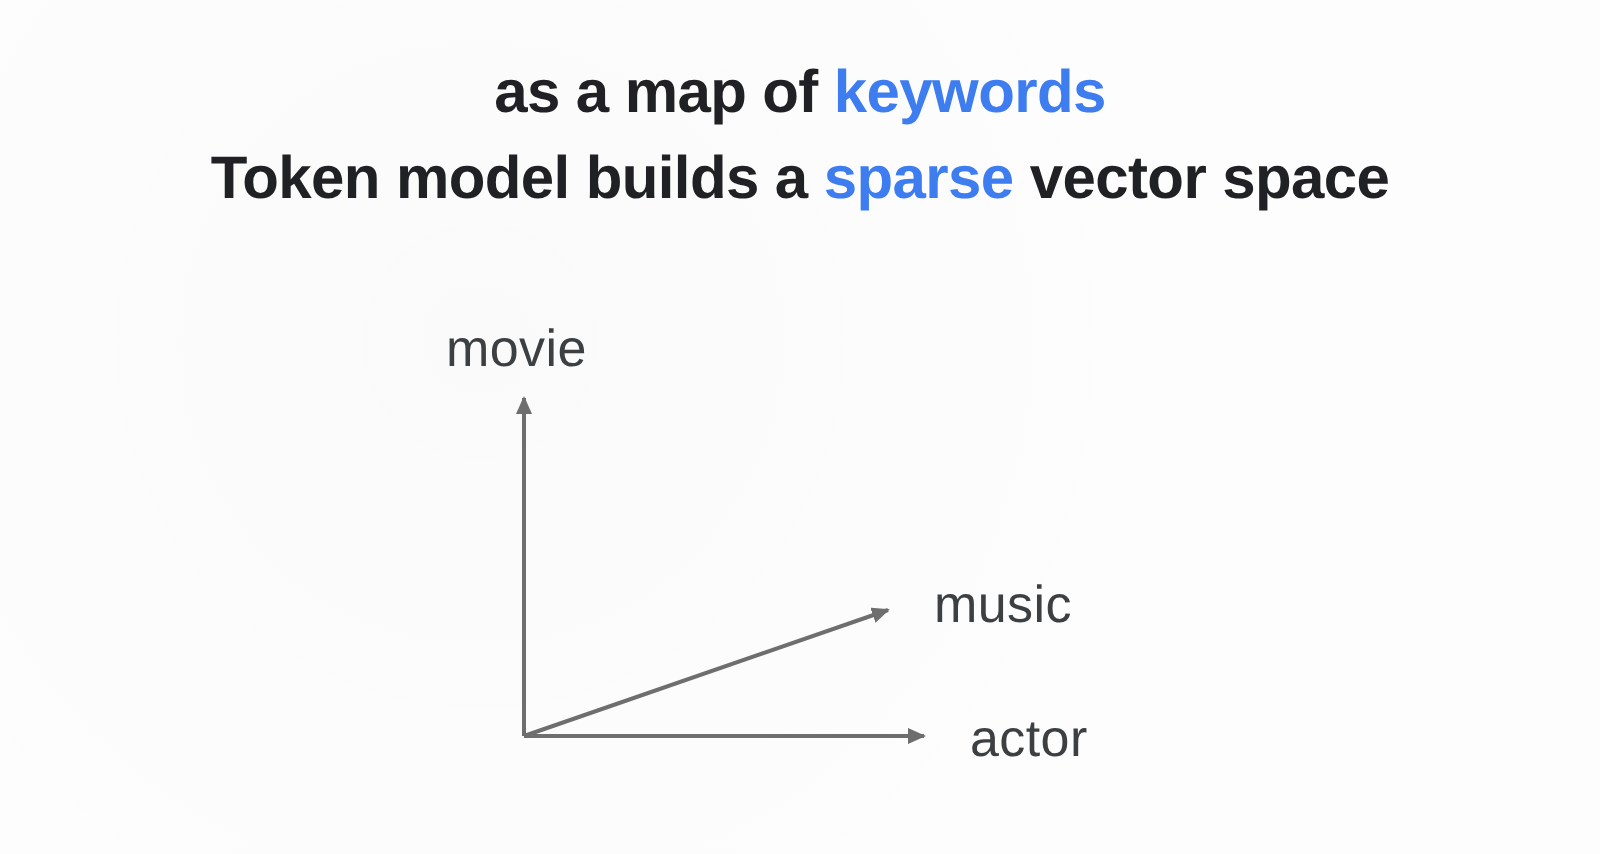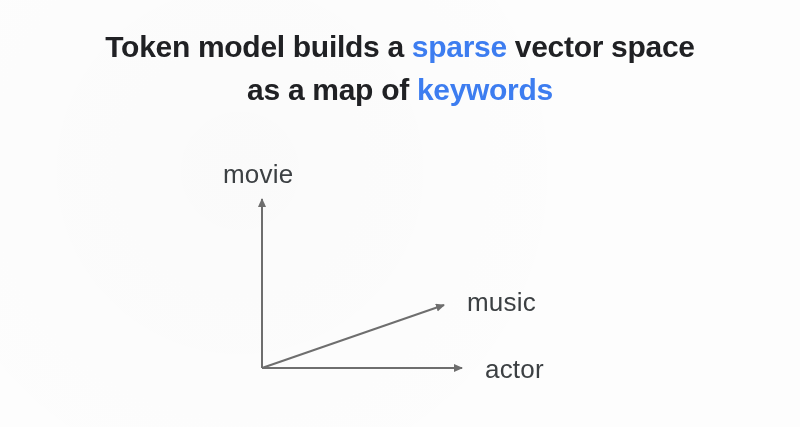--- a/index.html
+++ b/index.html
@@ -60,22 +60,22 @@
     fill: #3C4043;
     letter-spacing: 0.2px;
   }
 </style>
 </head>
 <body>
 
 <div class="slide">
 
   <h1 class="title">
+    <span class="line"><span>as a map of </span><span class="hl">keywords</span></span>
     <span class="line"><span>Token model builds a </span><span class="hl">sparse</span><span> vector space</span></span>
-    <span class="line"><span>as a map of </span><span class="hl">keywords</span></span>
   </h1>
 
   <svg class="diagram" viewBox="0 0 800 427" xmlns="http://www.w3.org/2000/svg">
     <defs>
       <marker id="arrowhead" markerWidth="10" markerHeight="9" refX="8" refY="4" orient="auto" markerUnits="userSpaceOnUse">
         <path d="M0,0 L9,4 L0,8 Z" fill="#6E6E6E"></path>
       </marker>
     </defs>
 
     <line class="axis-line" x1="262" y1="368" x2="262" y2="199" marker-end="url(#arrowhead)"></line>

